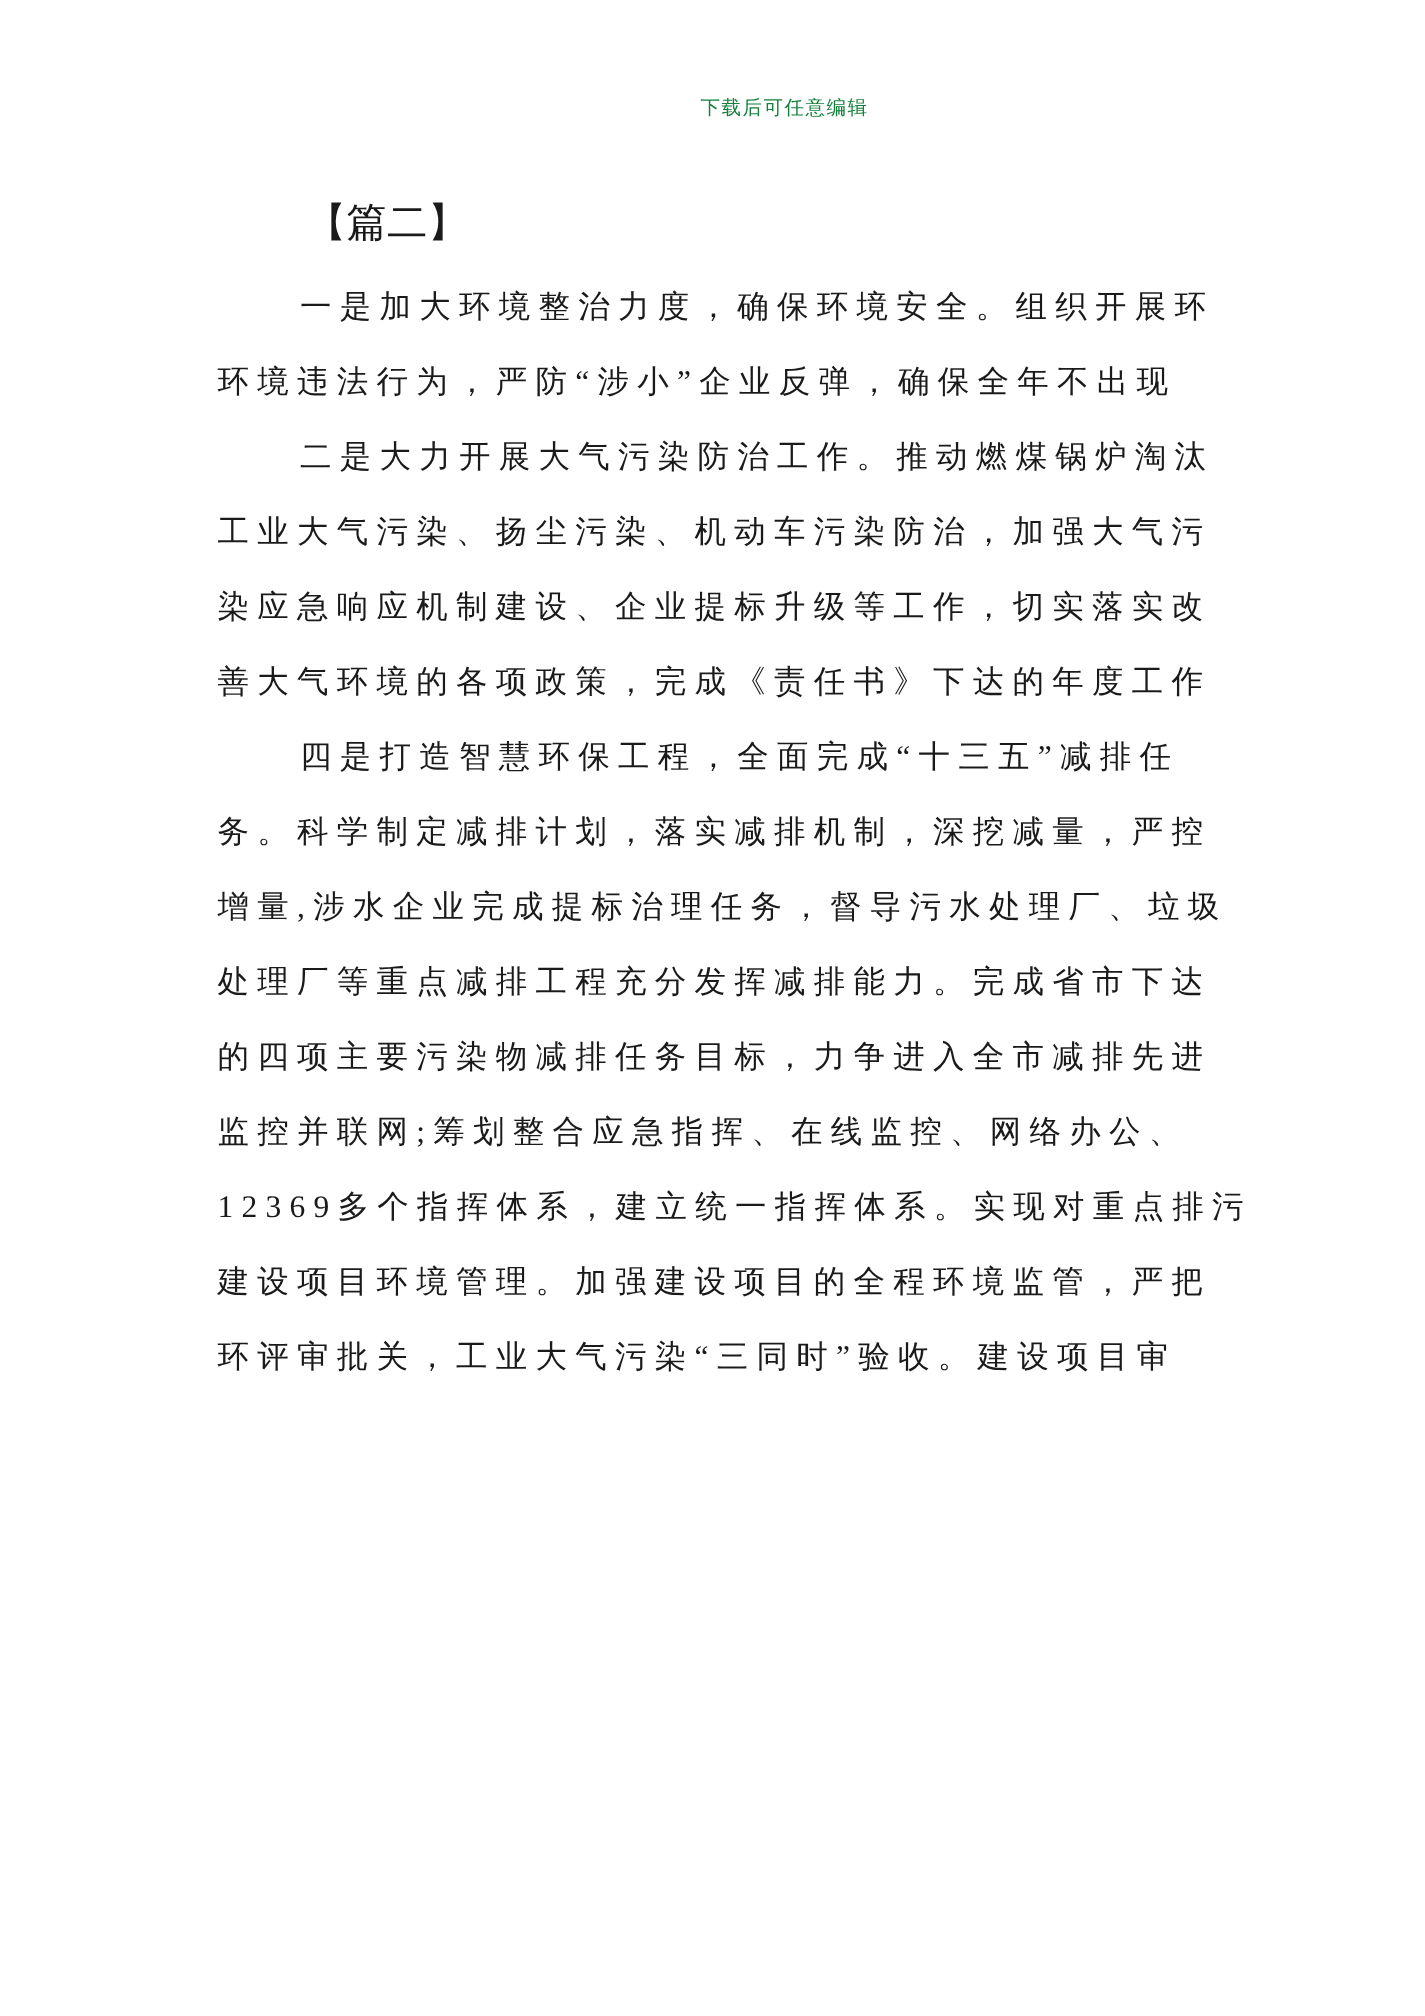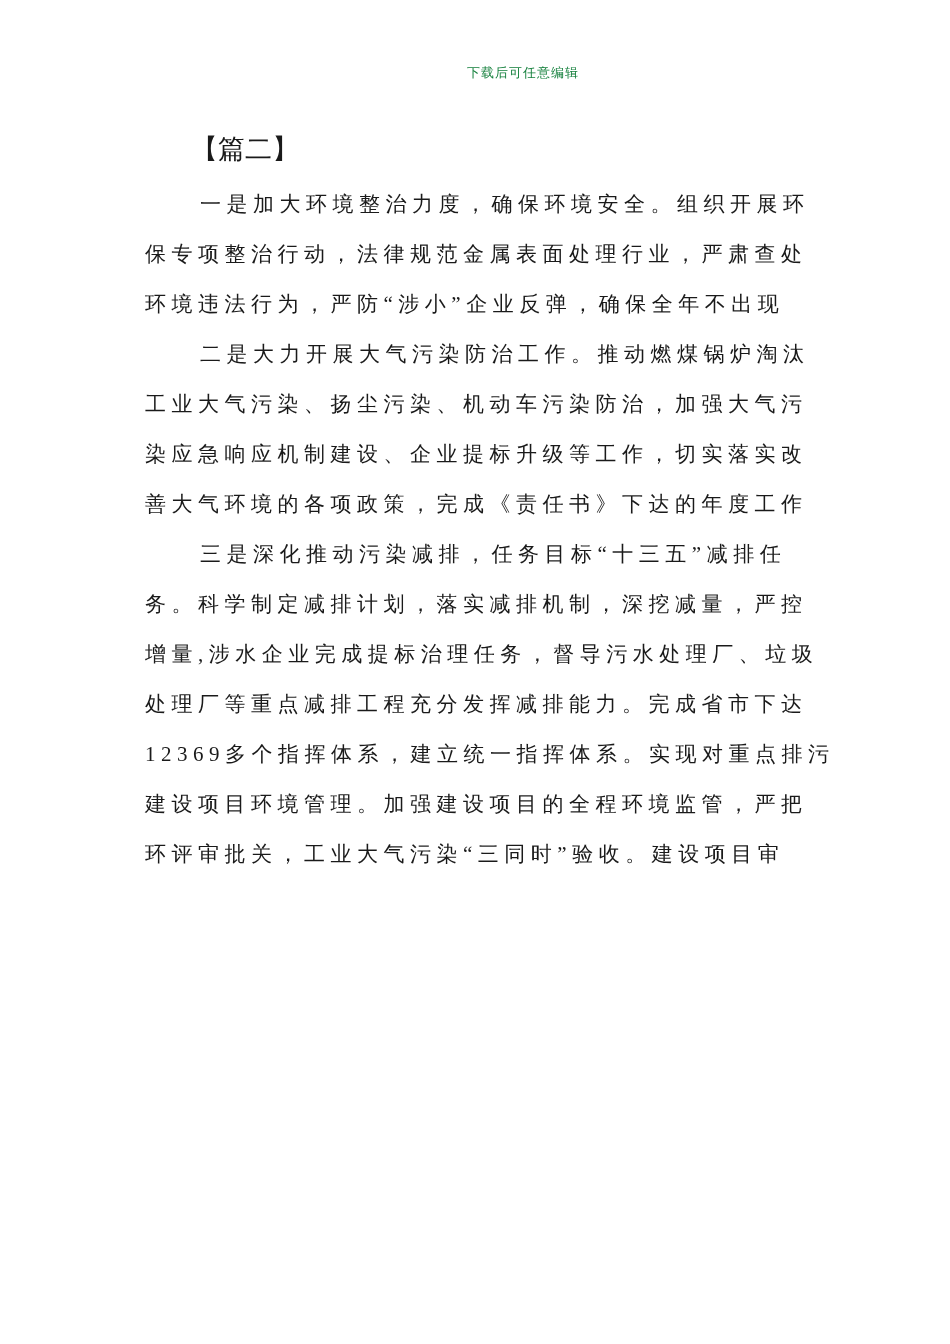--- a/index.html
+++ b/index.html
@@ -30,21 +30,21 @@
     .doc-body {
       position: absolute;
       top: 129px;
       left: 145px;
       width: 665px;
     }
     .section-title {
       font-size: 27px;
       line-height: 40px;
       height: 40px;
-      margin: 0 0 10px 46px;
+      margin: 0 0 10px 59px;
       letter-spacing: 0px;
     }
     .line {
       font-size: 21px;
       line-height: 50px;
       height: 50px;
       white-space: nowrap;
       letter-spacing: 5.5px;
       overflow: visible;
       font-family: Liberation Serif, serif;
@@ -55,27 +55,28 @@
   </style>
 </head>
 <body>
 
 <div class="page-header">下载后可任意编辑</div>
 
 <div class="doc-body">
   <div class="section-title">【篇二】</div>
   <div id="lines">
     <div class="line indent">一是加大环境整治力度，确保环境安全。组织开展环</div>
-    <div class="line">保专项整治行动，法律规范金属表面处理行业，严肃查处</div>
     <div class="line">环境违法行为，严防“涉小”企业反弹，确保全年不出现</div>
     <div class="line indent">二是大力开展大气污染防治工作。推动燃煤锅炉淘汰</div>
     <div class="line">工业大气污染、扬尘污染、机动车污染防治，加强大气污</div>
     <div class="line">染应急响应机制建设、企业提标升级等工作，切实落实改</div>
     <div class="line">善大气环境的各项政策，完成《责任书》下达的年度工作</div>
-    <div class="line indent">三是深化推动污染减排，任务目标“十三五”减排任</div>
+    <div class="line indent">四是打造智慧环保工程，全面完成“十三五”减排任</div>
     <div class="line">务。科学制定减排计划，落实减排机制，深挖减量，严控</div>
     <div class="line">增量,涉水企业完成提标治理任务，督导污水处理厂、垃圾</div>
     <div class="line">处理厂等重点减排工程充分发挥减排能力。完成省市下达</div>
+    <div class="line">的四项主要污染物减排任务目标，力争进入全市减排先进</div>
+    <div class="line">监控并联网;筹划整合应急指挥、在线监控、网络办公、</div>
     <div class="line">12369多个指挥体系，建立统一指挥体系。实现对重点排污</div>
     <div class="line">建设项目环境管理。加强建设项目的全程环境监管，严把</div>
     <div class="line">环评审批关，工业大气污染“三同时”验收。建设项目审</div>
   </div>
 </div>
 
 </body></html>

